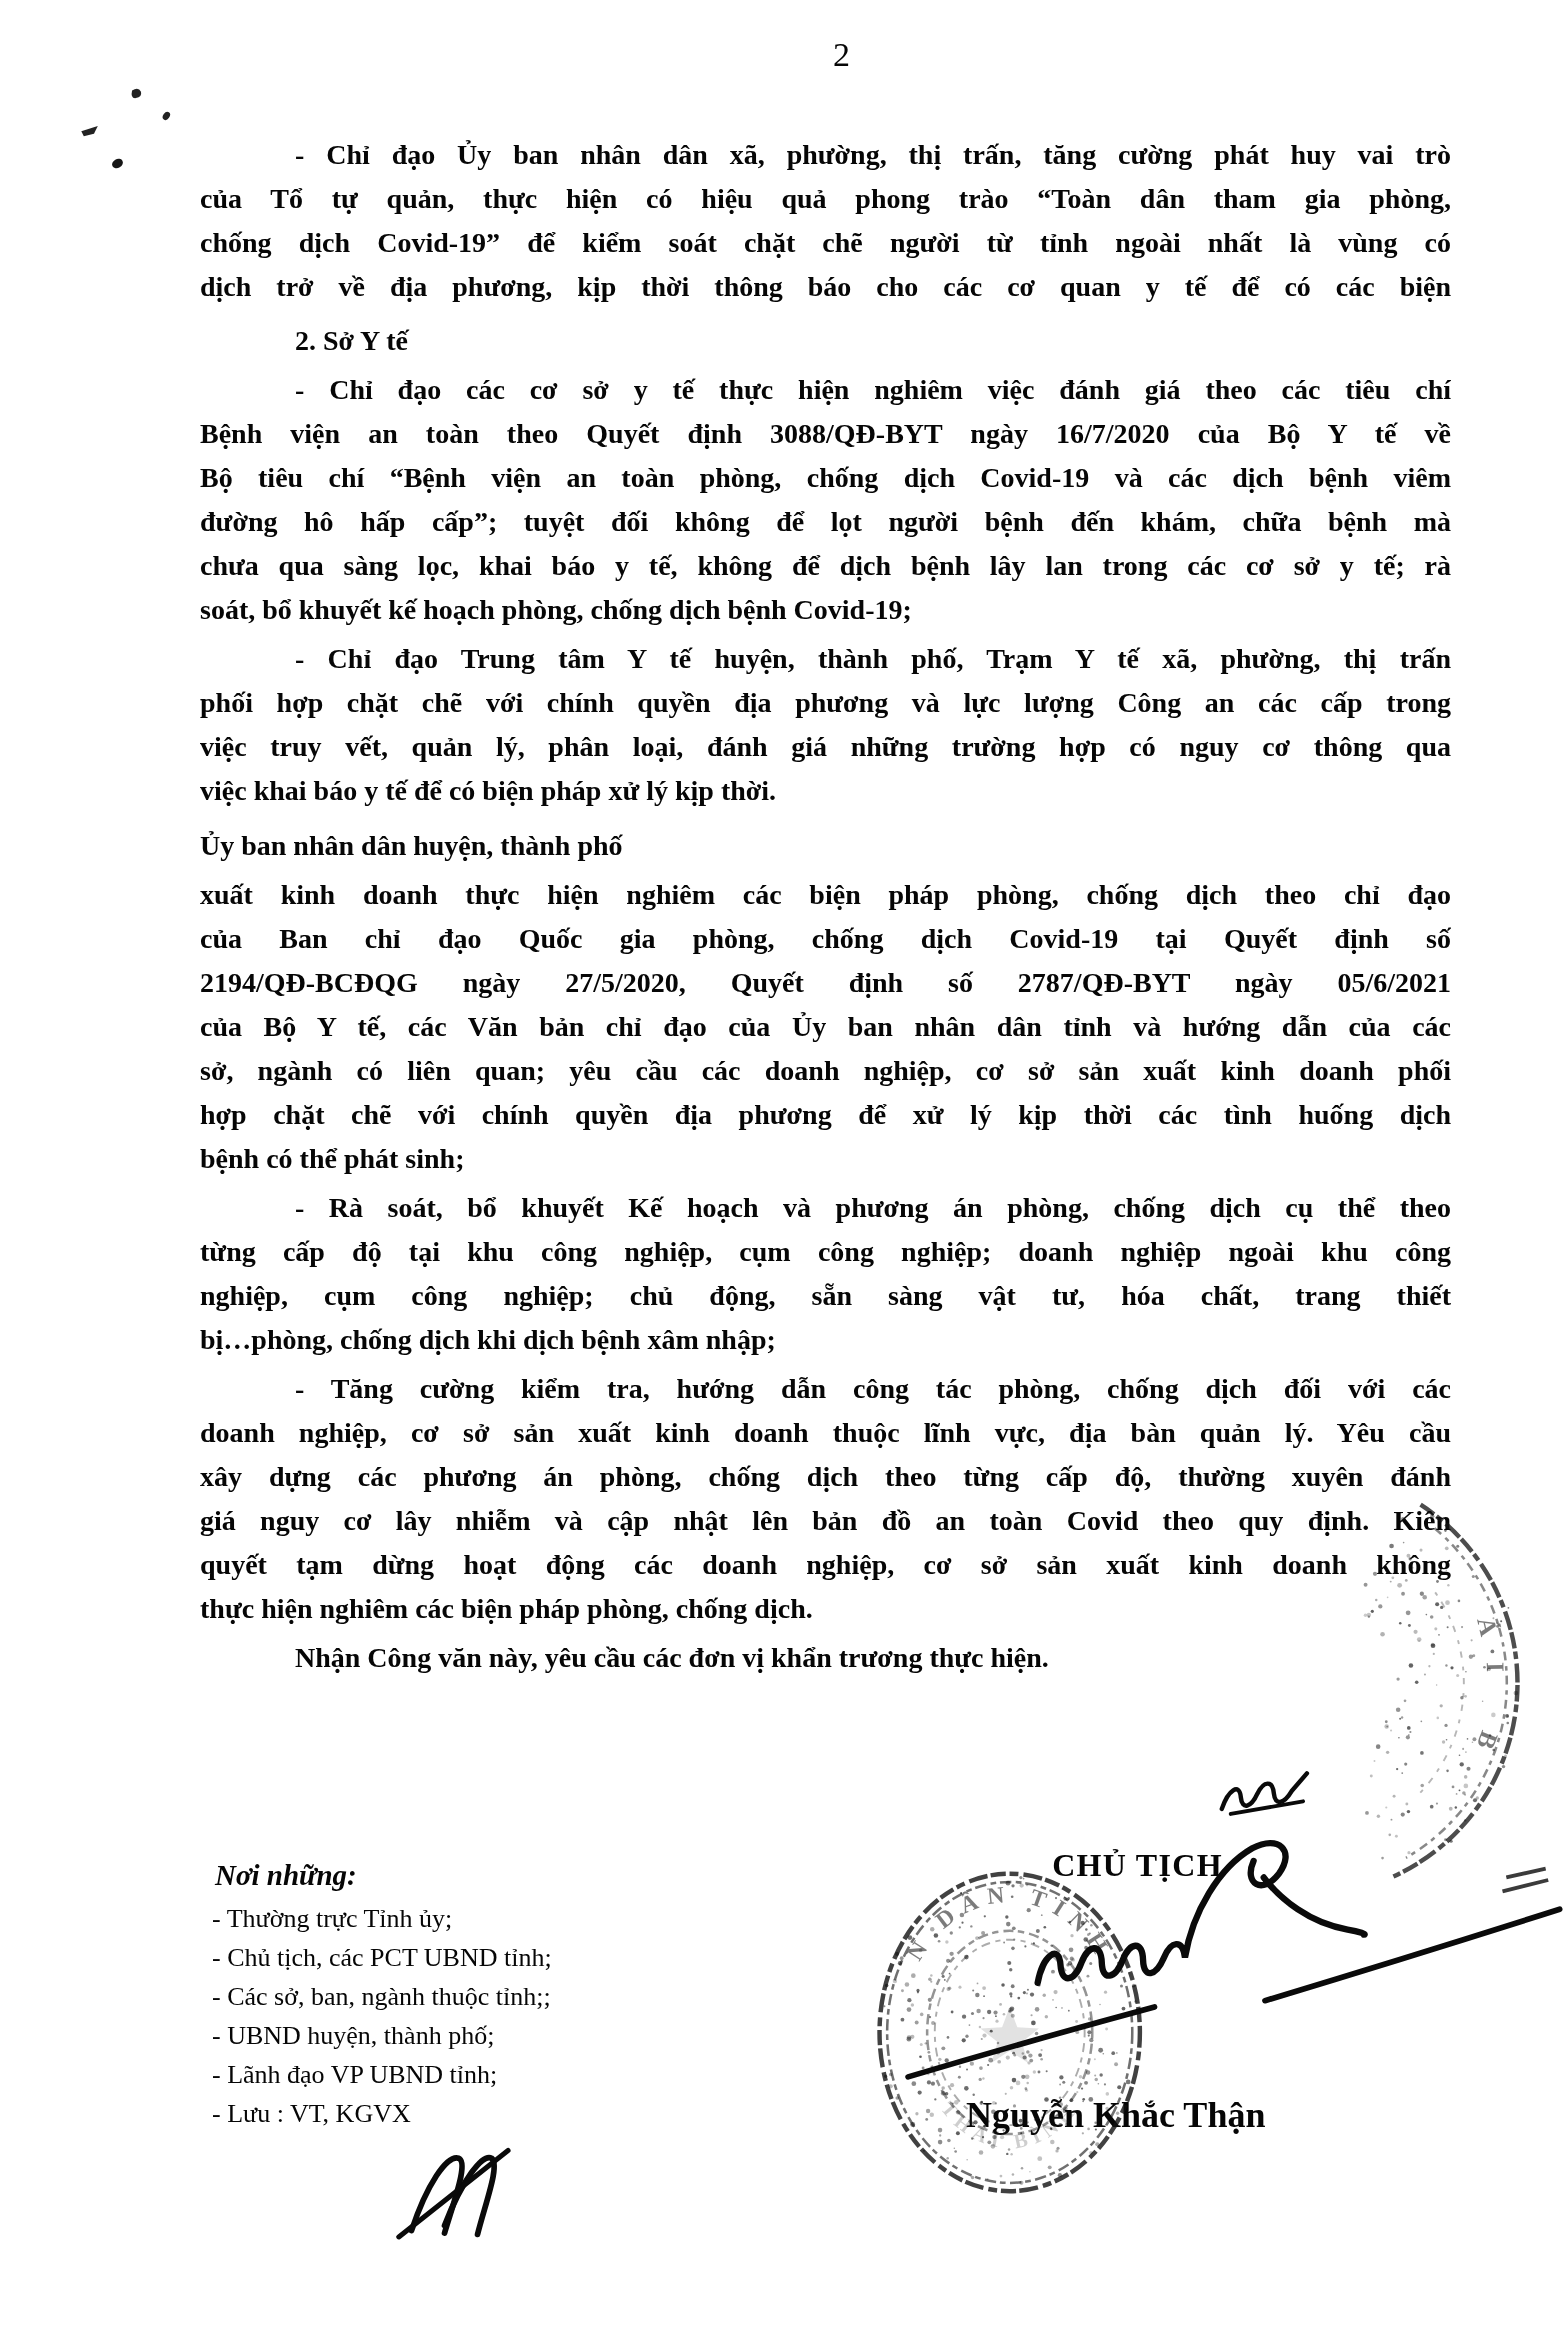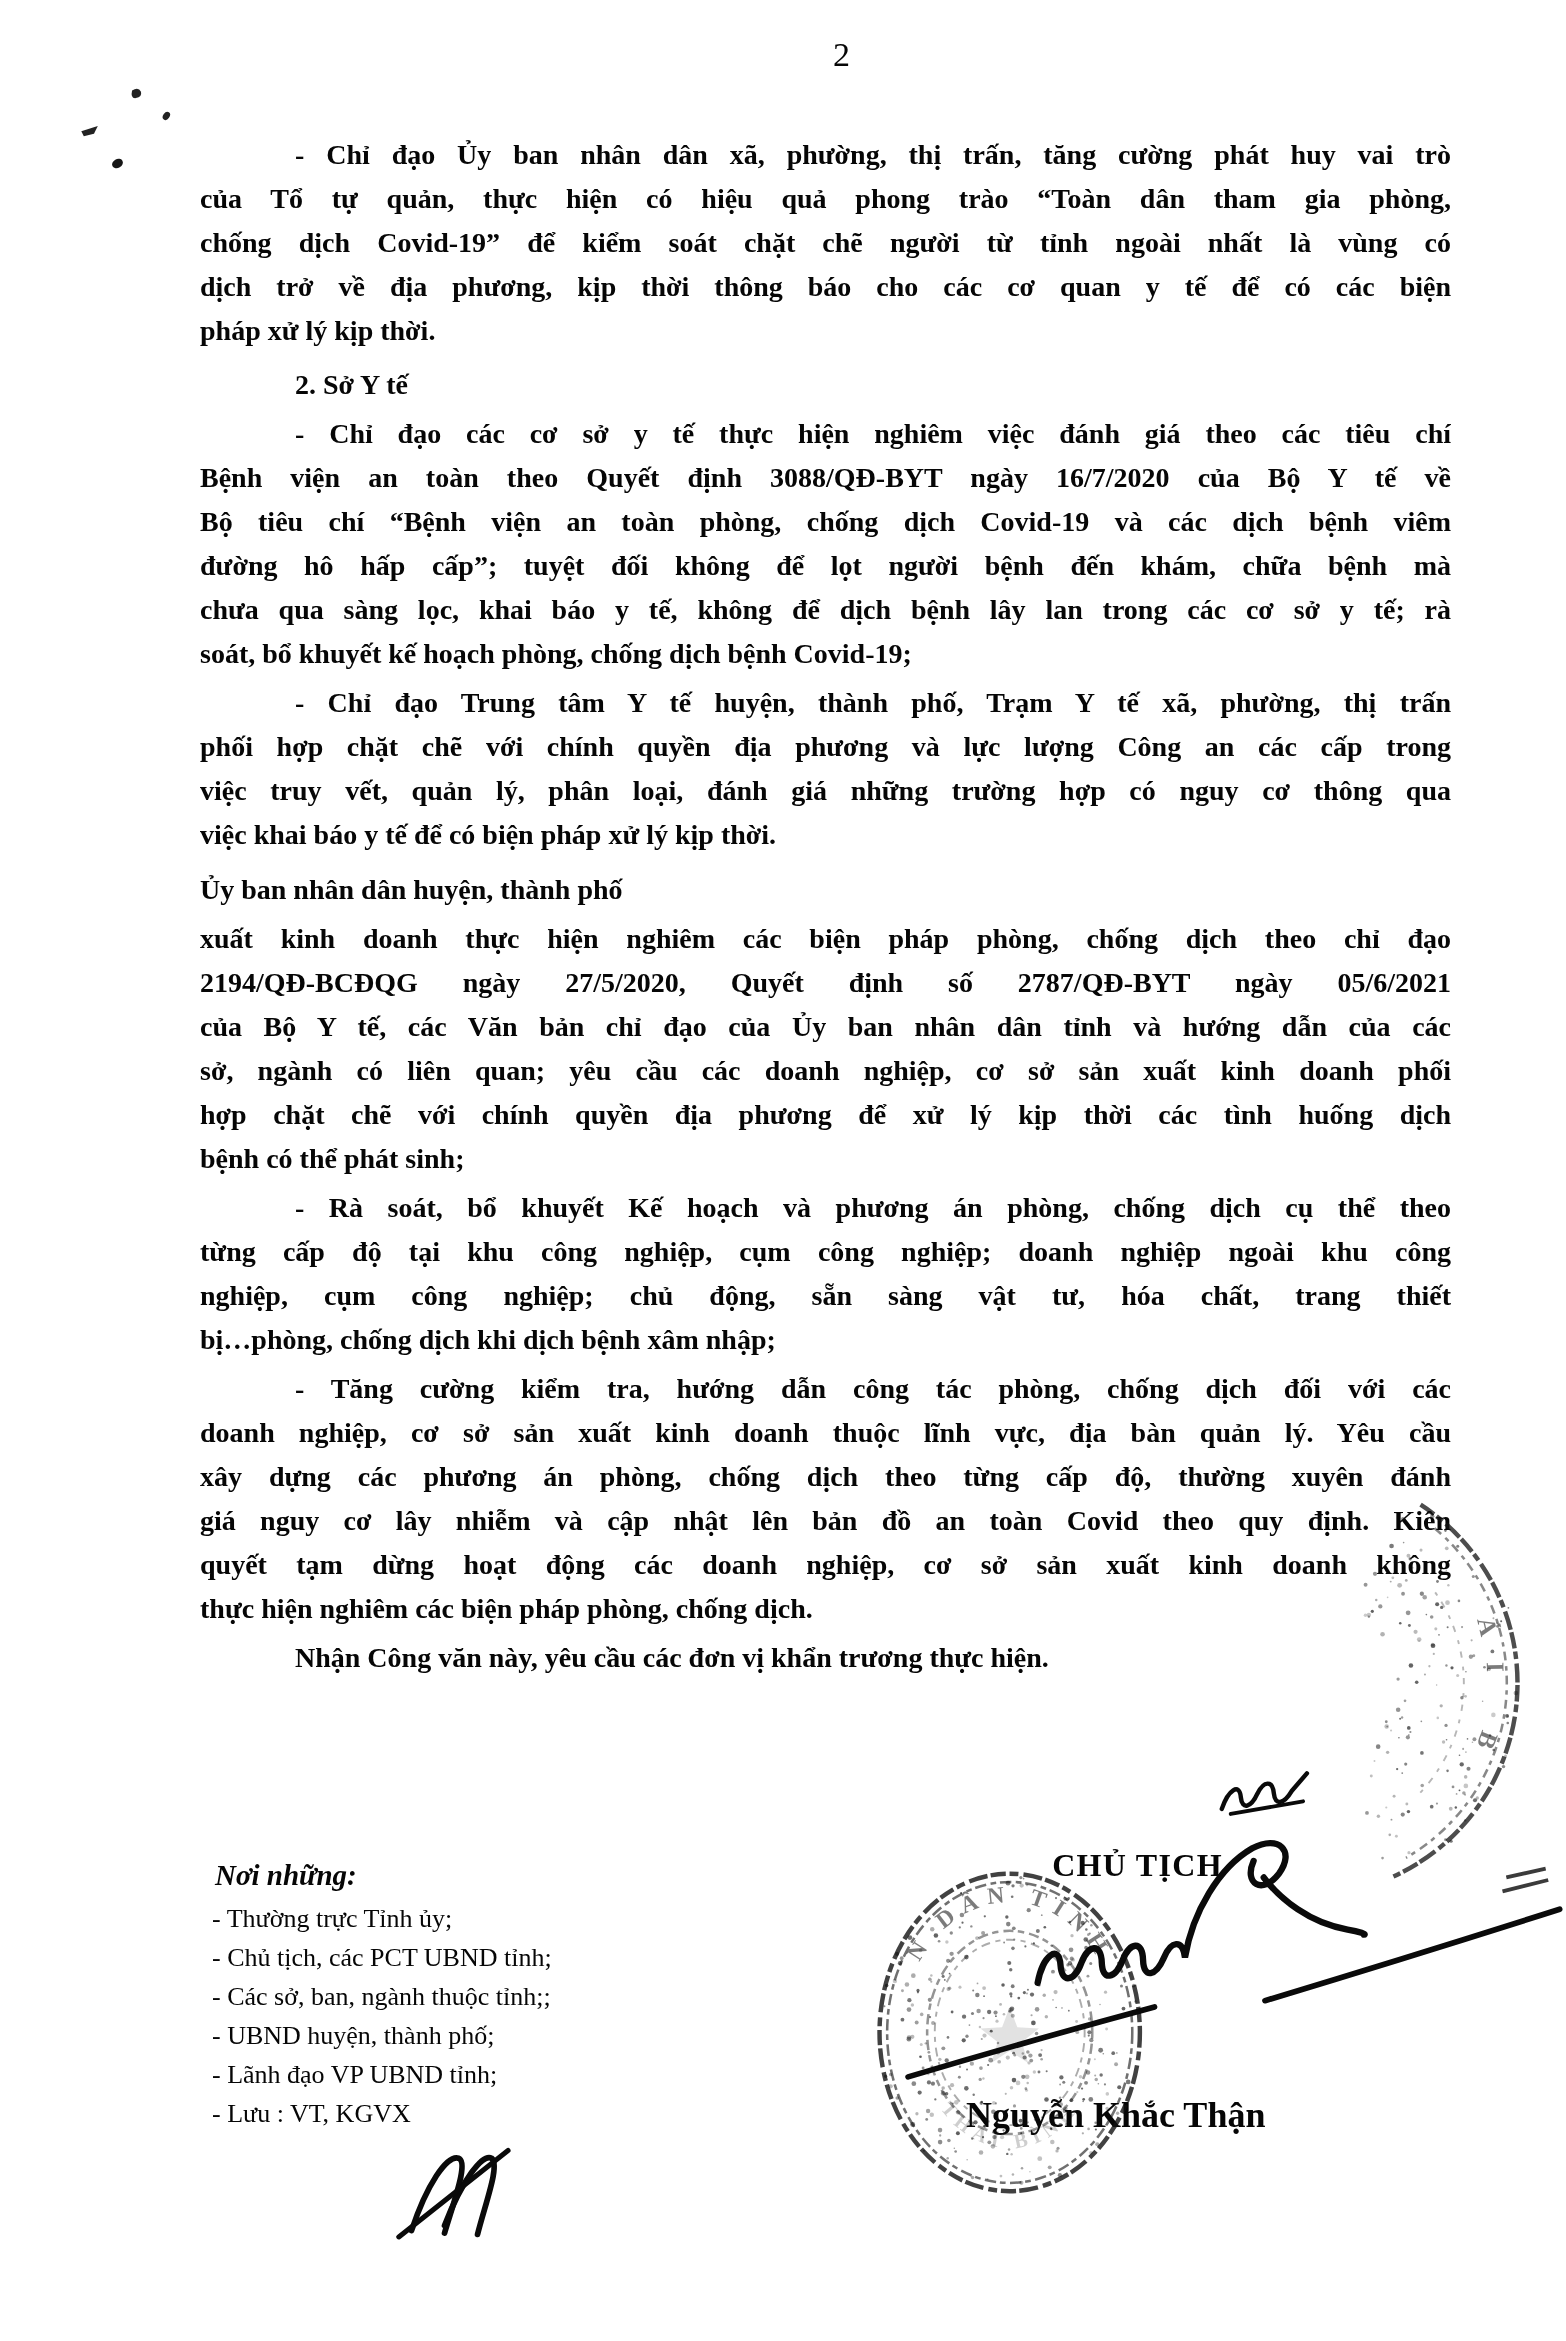--- a/index.html
+++ b/index.html
@@ -29,21 +29,20 @@
 <div class="page">
 
   <div class="page-number">2</div>
 
   <div class="body-col" id="para-host">
       <div class="para">
         <div class="line first">- Chỉ đạo Ủy ban nhân dân xã, phường, thị trấn, tăng cường phát huy vai trò</div>
         <div class="line">của Tổ tự quản, thực hiện có hiệu quả phong trào “Toàn dân tham gia phòng,</div>
         <div class="line">chống dịch Covid-19” để kiểm soát chặt chẽ người từ tỉnh ngoài nhất là vùng có</div>
         <div class="line">dịch trở về địa phương, kịp thời thông báo cho các cơ quan y tế để có các biện</div>
-        <div class="line last">pháp xử lý kịp thời.</div>
       </div>
       <div class="para gap">
         <div class="line first last">2. Sở Y tế</div>
       </div>
       <div class="para">
         <div class="line first">- Chỉ đạo các cơ sở y tế thực hiện nghiêm việc đánh giá theo các tiêu chí</div>
         <div class="line">Bệnh viện an toàn theo Quyết định 3088/QĐ-BYT ngày 16/7/2020 của Bộ Y tế về</div>
         <div class="line">Bộ tiêu chí “Bệnh viện an toàn phòng, chống dịch Covid-19 và các dịch bệnh viêm</div>
         <div class="line">đường hô hấp cấp”; tuyệt đối không để lọt người bệnh đến khám, chữa bệnh mà</div>
         <div class="line">chưa qua sàng lọc, khai báo y tế, không để dịch bệnh lây lan trong các cơ sở y tế; rà</div>
@@ -53,20 +52,21 @@
         <div class="line first">- Chỉ đạo Trung tâm Y tế huyện, thành phố, Trạm Y tế xã, phường, thị trấn</div>
         <div class="line">phối hợp chặt chẽ với chính quyền địa phương và lực lượng Công an các cấp trong</div>
         <div class="line">việc truy vết, quản lý, phân loại, đánh giá những trường hợp có nguy cơ thông qua</div>
         <div class="line last">việc khai báo y tế để có biện pháp xử lý kịp thời.</div>
       </div>
       <div class="para gap">
         <div class="line last">Ủy ban nhân dân huyện, thành phố</div>
       </div>
       <div class="para">
         <div class="line">xuất kinh doanh thực hiện nghiêm các biện pháp phòng, chống dịch theo chỉ đạo</div>
+        <div class="line">của Ban chỉ đạo Quốc gia phòng, chống dịch Covid-19 tại Quyết định số</div>
         <div class="line">2194/QĐ-BCĐQG ngày 27/5/2020, Quyết định số 2787/QĐ-BYT ngày 05/6/2021</div>
         <div class="line">của Bộ Y tế, các Văn bản chỉ đạo của Ủy ban nhân dân tỉnh và hướng dẫn của các</div>
         <div class="line">sở, ngành có liên quan; yêu cầu các doanh nghiệp, cơ sở sản xuất kinh doanh phối</div>
         <div class="line">hợp chặt chẽ với chính quyền địa phương để xử lý kịp thời các tình huống dịch</div>
         <div class="line last">bệnh có thể phát sinh;</div>
       </div>
       <div class="para">
         <div class="line first">- Rà soát, bổ khuyết Kế hoạch và phương án phòng, chống dịch cụ thể theo</div>
         <div class="line">từng cấp độ tại khu công nghiệp, cụm công nghiệp; doanh nghiệp ngoài khu công</div>
         <div class="line">nghiệp, cụm công nghiệp; chủ động, sẵn sàng vật tư, hóa chất, trang thiết</div>

